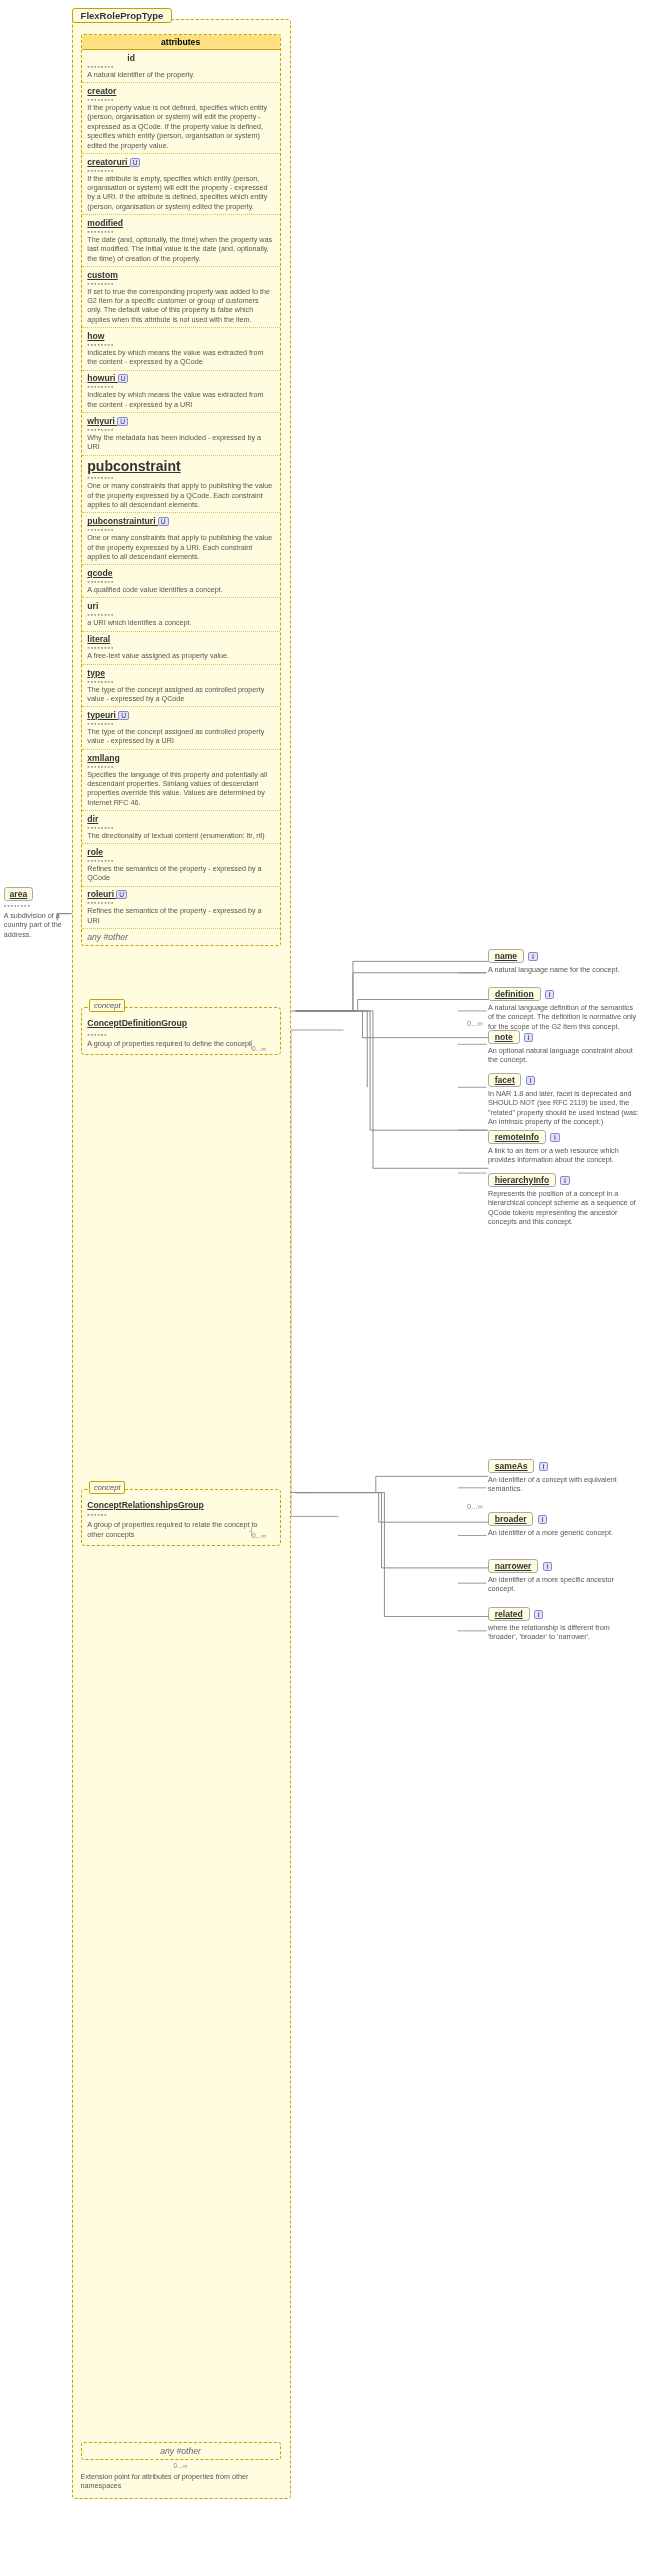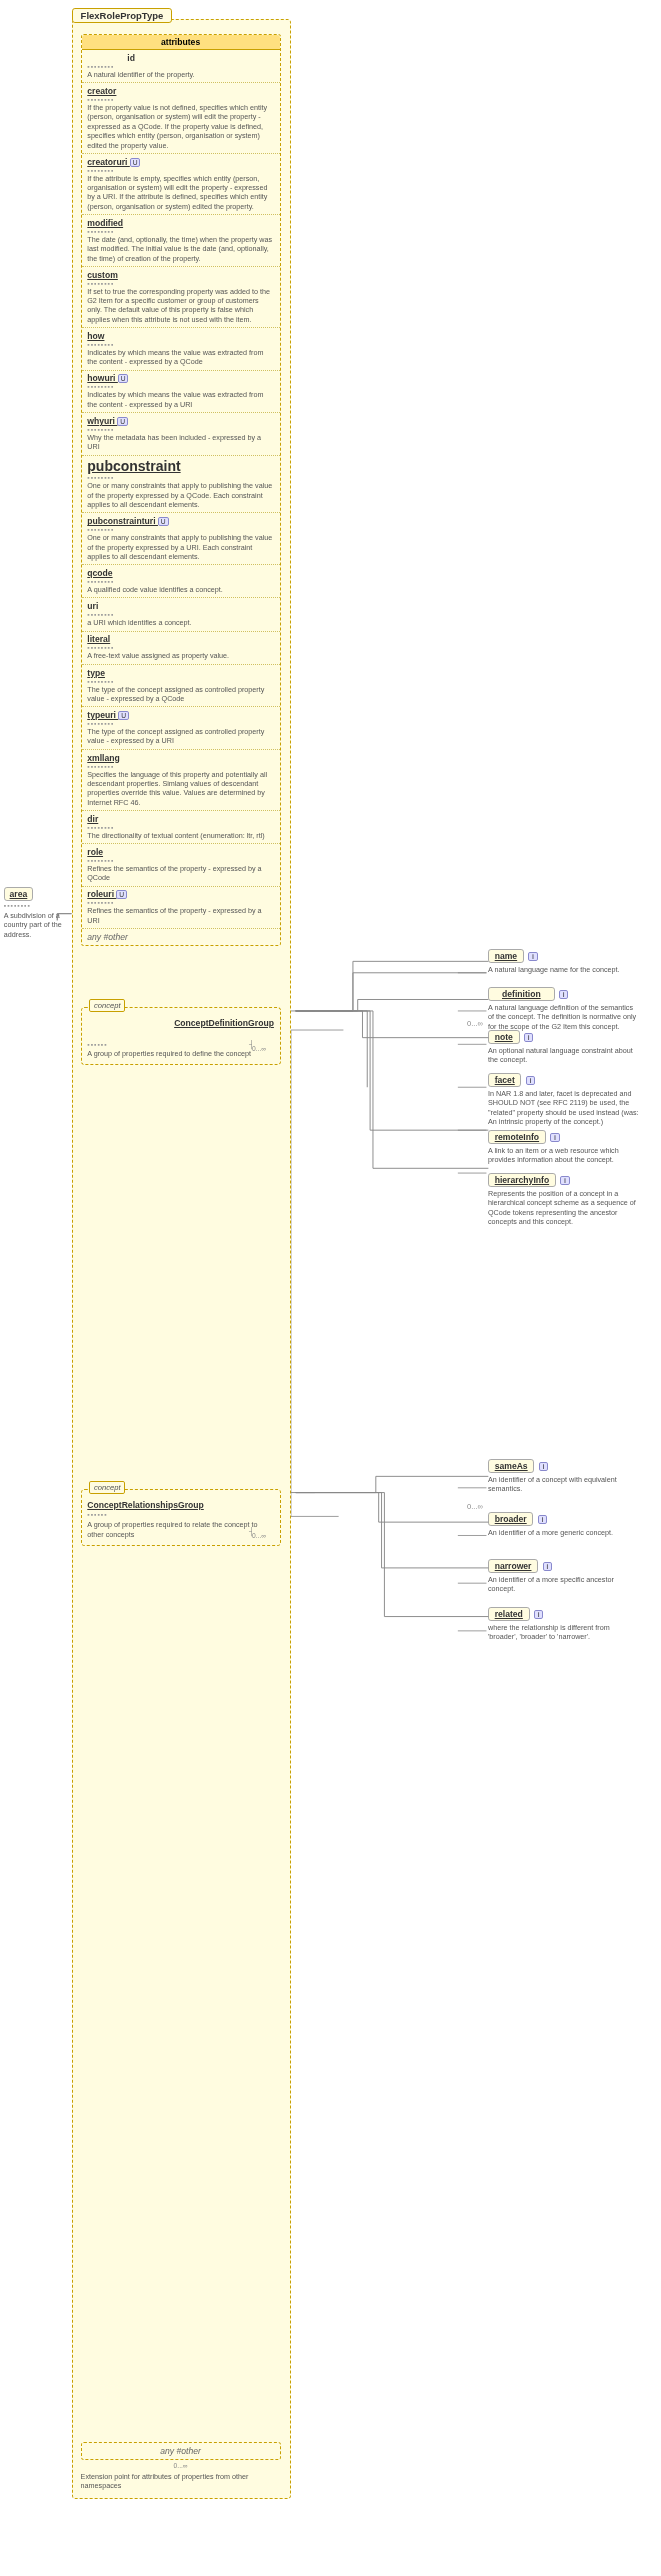--- a/index.html
+++ b/index.html
@@ -178,21 +178,21 @@
       </div>
 
       <div style="padding:2.9px 5.7px;">
         <div style="font-size:8.6px; font-style:italic; color:#666;">any #other</div>
       </div>
 
     </div>
 
     <div style="position:absolute; top:987px; left:7.6px; width:200px; background:#fffce0; border:1.4px dashed #c8a000; border-radius:3.8px; padding:9.5px 5.7px 5.7px 5.7px;">
       <div style="position:absolute; top:-8.6px; left:7.6px; background:#fffce0; border:1px solid #c8a000; border-radius:1.9px; padding:1px 3.8px; font-size:7.6px; font-style:italic; color:#555;">concept</div>
-      <div style="font-size:8.6px; font-weight:bold; text-decoration:underline; color:#333; margin-bottom:13px;text-align:right;">ConceptDefinitionGroup</div>
+      <div style="font-size:8.6px; font-weight:bold; text-decoration:underline; color:#333; margin-bottom:3px;">ConceptDefinitionGroup</div>
       <div style="font-size:6.7px; color:#999; letter-spacing:1px; margin-bottom:1.9px;">▪▪▪▪▪▪</div>
       <div style="font-size:7.2px; color:#555; line-height:1.3;">A group of properties required to define the concept</div>
     </div>
 
     <div style="position:absolute; top:1020px; left:176px; font-size:7.6px; color:#888;">┤</div>
     <div style="position:absolute; top:1025px; left:179px; font-size:6.7px; color:#888;">0...∞</div>
 
     <div style="position:absolute; top:1469px; left:7.6px; width:200px; background:#fffce0; border:1.4px dashed #c8a000; border-radius:3.8px; padding:9.5px 5.7px 5.7px 5.7px;">
       <div style="position:absolute; top:-8.6px; left:7.6px; background:#fffce0; border:1px solid #c8a000; border-radius:1.9px; padding:1px 3.8px; font-size:7.6px; font-style:italic; color:#555;">concept</div>
       <div style="font-size:8.6px; font-weight:bold; text-decoration:underline; color:#333; margin-bottom:1.9px;">ConceptRelationshipsGroup</div>
@@ -250,21 +250,21 @@
   <div style="position:absolute; top:949px; left:488px;">
     <div>
       <span style="display:inline-block; background:#fffce0; border:1px solid #aaa; border-radius:2.9px; padding:1px 5.7px; font-size:8.6px; font-weight:bold; color:#333; text-decoration:underline;">name</span>
       <span style="display:inline-block; background:#e0e0ff; border:1px solid #8888cc; border-radius:1.9px; padding:0 2.9px; font-size:6.7px; margin-left:1.9px;">i</span>
     </div>
     <div style="font-size:7.2px; color:#555; line-height:1.3; width:153px; margin-top:1.9px;">A natural language name for the concept.</div>
   </div>
 
   <div style="position:absolute; top:987px; left:488px;">
     <div>
-      <span style="display:inline-block; background:#fffce0; border:1px solid #aaa; border-radius:2.9px; padding:1px 13px; font-size:8.6px; font-weight:bold; color:#333; text-decoration:underline;">definition</span>
+      <span style="display:inline-block; background:#fffce0; border:1px solid #aaa; border-radius:2.9px; padding:1px 6px; font-size:8.6px; font-weight:bold; color:#333; text-decoration:underline;">definition</span>
       <span style="display:inline-block; background:#e0e0ff; border:1px solid #8888cc; border-radius:1.9px; padding:0 2.9px; font-size:6.7px; margin-left:1.9px;">i</span>
     </div>
     <div style="font-size:7.2px; color:#555; line-height:1.3; width:153px; margin-top:1.9px;">A natural language definition of the semantics of the concept. The definition is normative only for the scope of the G2 Item this concept.</div>
   </div>
 
   <div style="position:absolute; top:1030px; left:488px;">
     <div>
       <span style="display:inline-block; background:#fffce0; border:1px solid #aaa; border-radius:2.9px; padding:1px 5.7px; font-size:8.6px; font-weight:bold; color:#333; text-decoration:underline;">note</span>
       <span style="display:inline-block; background:#e0e0ff; border:1px solid #8888cc; border-radius:1.9px; padding:0 2.9px; font-size:6.7px; margin-left:1.9px;">i</span>
     </div>

